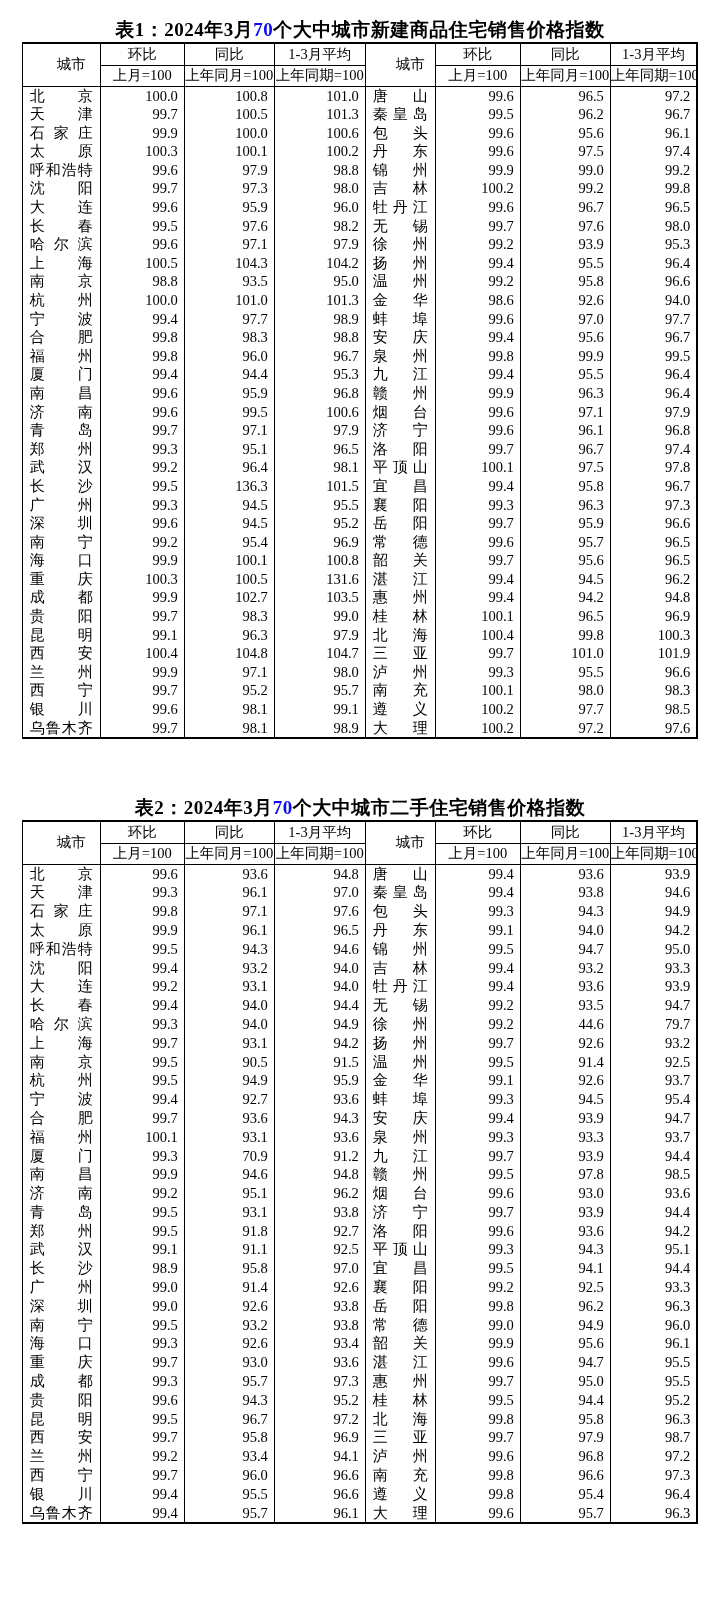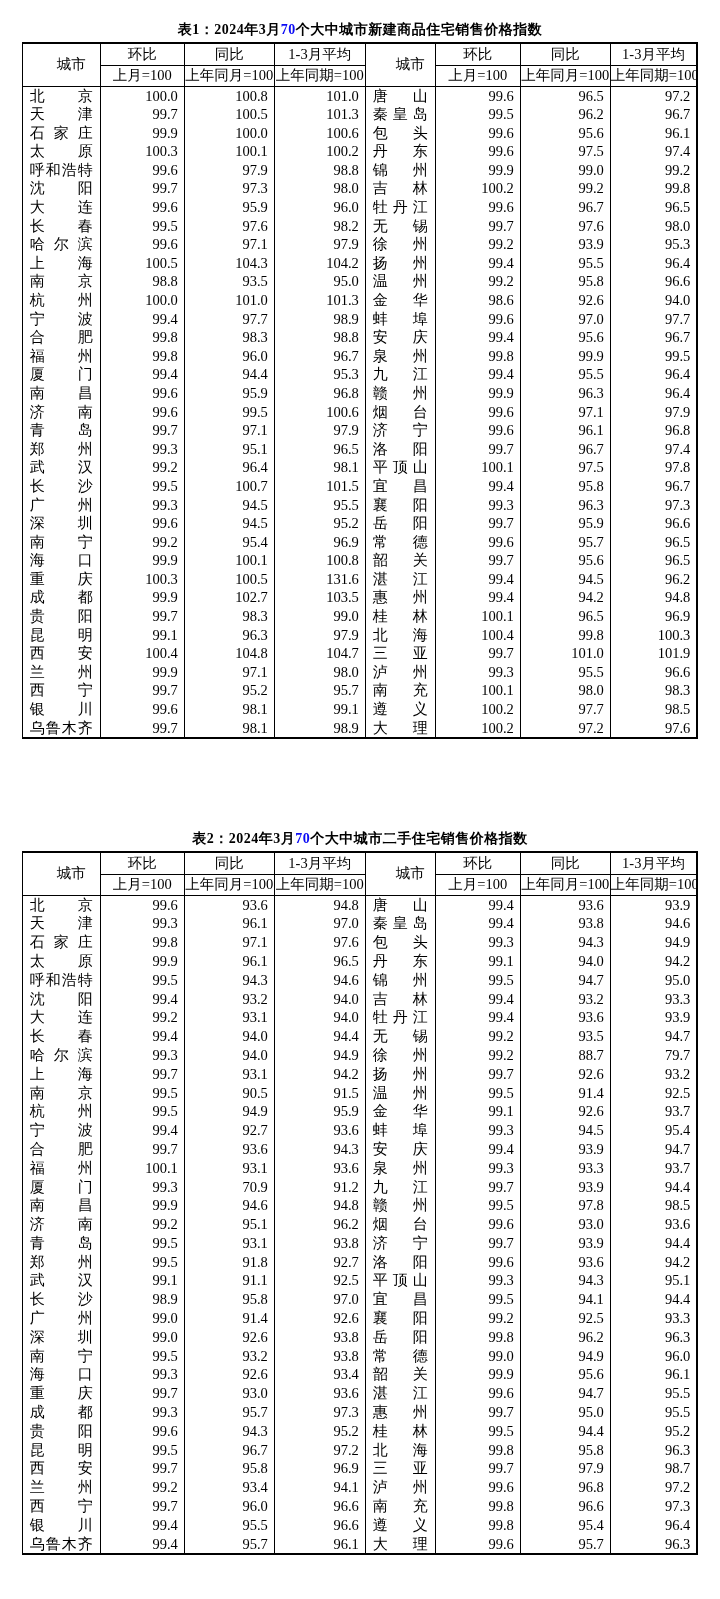--- a/index.html
+++ b/index.html
@@ -6,28 +6,28 @@
   html, body { background:#ffffff; }
   body {
     width:720px;
     color:#000;
     font-family:"Liberation Serif","DejaVu Serif",serif;
   }
   .page { width:720px; padding:16px 0 20px; }
 
   .tbl-title {
     text-align:center;
-    font-size:14px;
+    font-size:19px;
     font-weight:bold;
     line-height:24px;
     letter-spacing:0.5px;
     white-space:nowrap;
   }
   .title-1 { margin-top:2px; }
-  .title-2 { margin-top:88px; }
+  .title-2 { margin-top:57px; }
 
   .num-link {
     color:#0b0bf5;
     text-decoration:none;
     font-weight:bold;
     cursor:pointer;
   }
 
   table.idx {
     border-collapse:collapse;
@@ -320,21 +320,21 @@
           <td class="num">96.4</td>
           <td class="num">98.1</td>
           <td class="city">平顶山</td>
           <td class="num">100.1</td>
           <td class="num">97.5</td>
           <td class="num">97.8</td>
         </tr>
         <tr>
           <td class="city">长沙</td>
           <td class="num">99.5</td>
-          <td class="num">100.7</td>
+          <td class="num">136.3</td>
           <td class="num">101.5</td>
           <td class="city">宜昌</td>
           <td class="num">99.4</td>
           <td class="num">95.8</td>
           <td class="num">96.7</td>
         </tr>
         <tr>
           <td class="city">广州</td>
           <td class="num">99.3</td>
           <td class="num">94.5</td>
@@ -581,21 +581,21 @@
           <td class="num">93.5</td>
           <td class="num">94.7</td>
         </tr>
         <tr>
           <td class="city">哈尔滨</td>
           <td class="num">99.3</td>
           <td class="num">94.0</td>
           <td class="num">94.9</td>
           <td class="city">徐州</td>
           <td class="num">99.2</td>
-          <td class="num">88.7</td>
+          <td class="num">44.6</td>
           <td class="num">79.7</td>
         </tr>
         <tr>
           <td class="city">上海</td>
           <td class="num">99.7</td>
           <td class="num">93.1</td>
           <td class="num">94.2</td>
           <td class="city">扬州</td>
           <td class="num">99.7</td>
           <td class="num">92.6</td>

